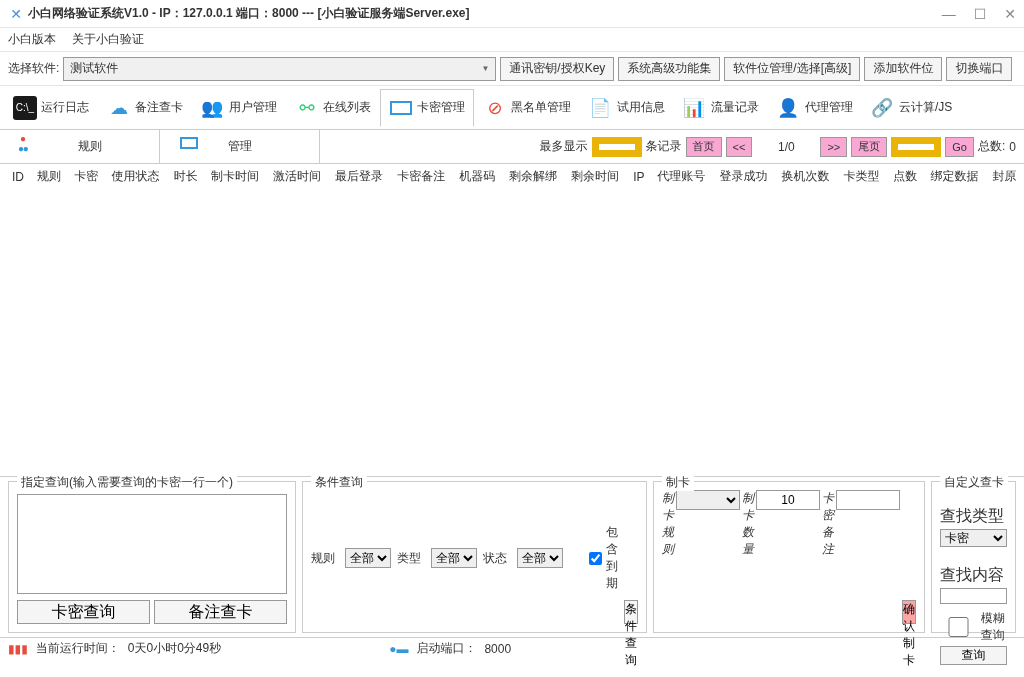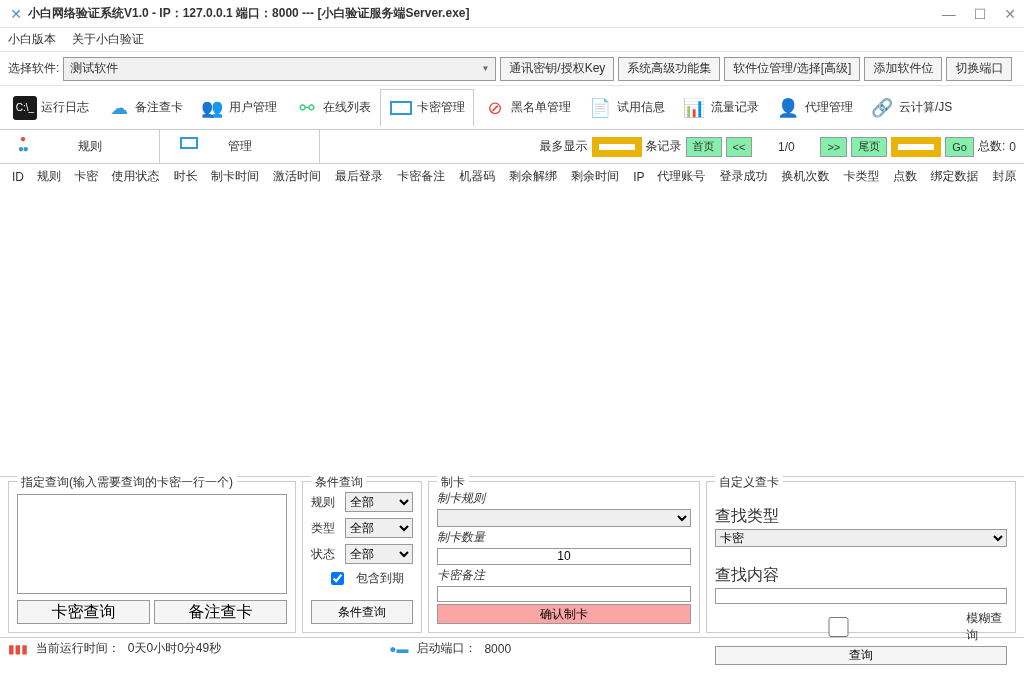--- a/index.html
+++ b/index.html
@@ -47,47 +47,47 @@
     .sub-tab { display: flex; align-items: center; gap: 8px; padding: 0 20px; height: 100%; border-right: 1px solid #ccc; cursor: pointer; }
     .sub-tab.active { background: #fff; }
     .sub-tab-icon { width: 20px; height: 20px; }
     .icon-rgb { position: relative; }
     .icon-rgb::before { content: "●"; color: #e74c3c; position: absolute; left: 0; top: -4px; font-size: 10px; }
     .icon-rgb::after { content: "● ●"; color: #3498db; position: absolute; left: -2px; top: 6px; font-size: 10px; letter-spacing: -2px; }
     .icon-win { border: 2px solid #3498db; width: 18px; height: 12px; display: inline-block; }
     
     .paging-controls { display: flex; align-items: center; gap: 4px; padding-right: 8px; }
     .paging-controls input { height: 20px; border: 7px solid #eab308; text-align: left; font-size: 12px; padding-left: 36px; }
-    .paging-controls .pg-btn { height: 20px; border: 1px solid #999; background: #86efac; padding: 0 6px; cursor: pointer; font-size: 11px; display: flex; align-items: center; }
+    .paging-controls .pg-btn { height: 20px; border: 1px solid #999; background: #f9a8d4; padding: 0 6px; cursor: pointer; font-size: 11px; display: flex; align-items: center; }
     .paging-label { font-size: 12px; }
     
     
     .table-area { height: 313px; overflow: auto; border-bottom: 1px solid #ccc; }
     .data-table { width: 100%; border-collapse: collapse; }
     .data-table th { font-weight: normal; text-align: left; padding: 4px 6px; font-size: 12px; white-space: nowrap; }
     .data-table th:first-child { padding-left: 12px; }
     
     
     .bottom-panels { display: flex; gap: 6px; padding: 4px 8px; height: 160px; }
     .panel { border: 1px solid #ccc; padding: 4px 8px 8px; position: relative; }
     .panel-title { position: absolute; top: -8px; left: 8px; background: #fff; padding: 0 4px; font-size: 12px; }
     
     .panel-query { flex: 0 0 288px; display: flex; flex-direction: column; }
     .panel-query textarea { flex: 1; border: 1px solid #999; margin-top: 8px; resize: none; font-size: 12px; }
     .panel-query .btn-row { display: flex; gap: 4px; margin-top: 6px; }
     .panel-query .btn-row button { flex: 1; height: 24px; border: 1px solid #999; background: #f5f5f5; cursor: pointer; font-size: 16px; }
     
-    .panel-cond { flex: 0 0 120px; display: flex; flex-direction: column; gap: 6px; padding-top: 10px; }
+    .panel-cond { flex: 0 0 120px; display: flex; flex-direction: row; gap: 6px; padding-top: 10px; }
     .cond-row { display: flex; align-items: center; gap: 6px; }
     .cond-row label { width: 28px; }
     .cond-row select { flex: 1; height: 20px; border: 1px solid #999; font-size: 12px; }
-    .cond-check { display: flex; align-items: center; gap: 12px; margin-left: 20px; }
+    .cond-check { display: flex; align-items: center; gap: 4px; margin-left: 20px; }
     .panel-cond button { height: 24px; border: 1px solid #999; background: #f5f5f5; cursor: pointer; font-size: 12px; margin-top: auto; }
     
-    .panel-make { flex: 0 0 272px; display: flex; flex-direction: column; gap: 2px; padding-top: 8px; }
+    .panel-make { flex: 0 0 272px; display: flex; flex-direction: row; gap: 2px; padding-top: 8px; }
     .panel-make label { font-size: 12px; font-style: italic; }
     .panel-make select, .panel-make input { height: 20px; border: 1px solid #999; font-size: 12px; width: 100%; }
     .panel-make input[type="text"] { text-align: center; }
     .panel-make button { height: 24px; border: 1px solid #999; background: #fca5a5; cursor: pointer; font-size: 12px; margin-top: auto; }
     
     .panel-custom { flex: 1; display: flex; flex-direction: column; gap: 2px; padding-top: 8px; }
     .panel-custom label { font-size: 16px; margin-top: 16px; }
     .panel-custom select, .panel-custom input { height: 20px; border: 1px solid #999; font-size: 12px; width: 100%; }
     .panel-custom .custom-check { display: flex; align-items: center; gap: 4px; margin-top: 4px; }
     .panel-custom button { height: 24px; border: 1px solid #999; background: #f5f5f5; cursor: pointer; font-size: 12px; margin-top: auto; }

